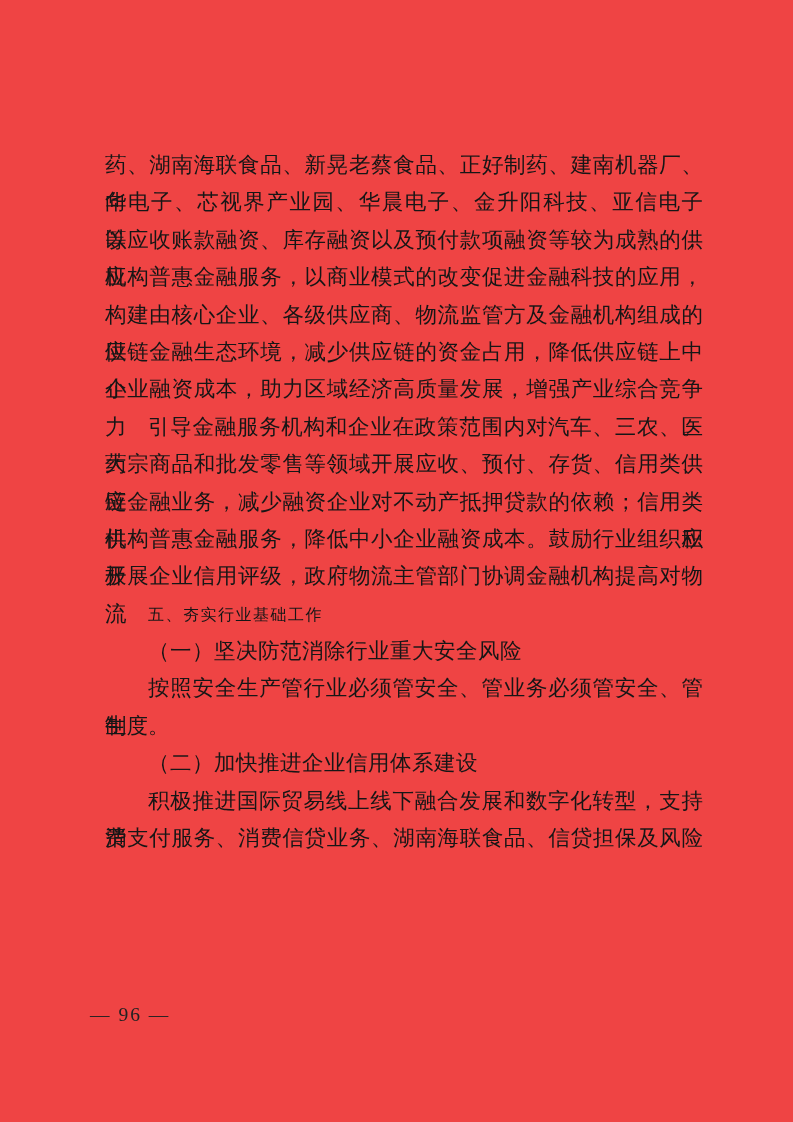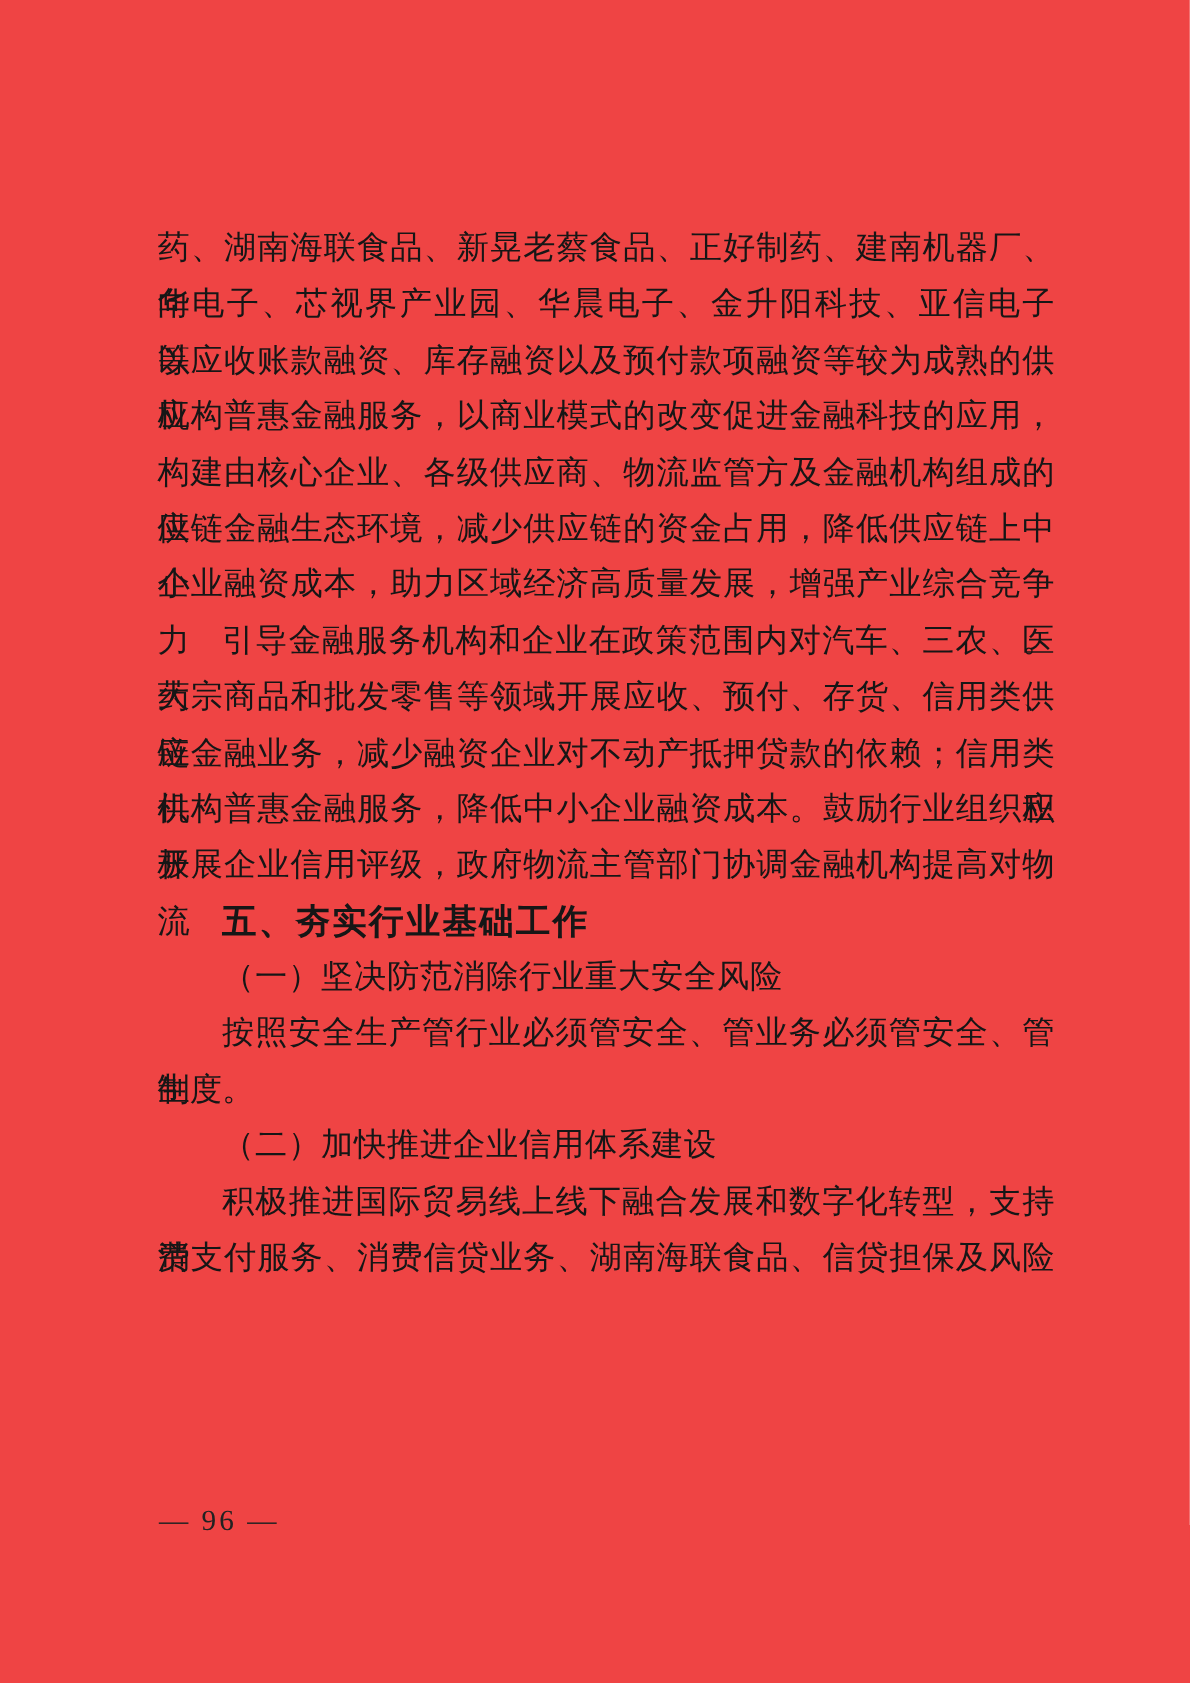--- a/index.html
+++ b/index.html
@@ -34,31 +34,31 @@
   }
   .justify {
     text-align: justify;
     text-align-last: justify;
   }
   .indent {
     text-indent: 43px;
   }
   .heading {
     font-family: "Liberation Sans", "DejaVu Sans", sans-serif;
-    font-weight: 700;
-    font-size: 23px;
+    font-weight: 400;
+    font-size: 16px;
     letter-spacing: 1.5px;
   }
   .subhead {
     font-family: "Liberation Serif", "DejaVu Serif", serif;
     letter-spacing: 0.5px;
   }
   .footer {
     position: absolute;
-    left: 106px;
+    left: 90px;
     top: 1001px;
     font-size: 19.5px;
     line-height: 28px;
     letter-spacing: 2px;
     color: #222222;
   }
 </style>
 </head>
 <body>
 

